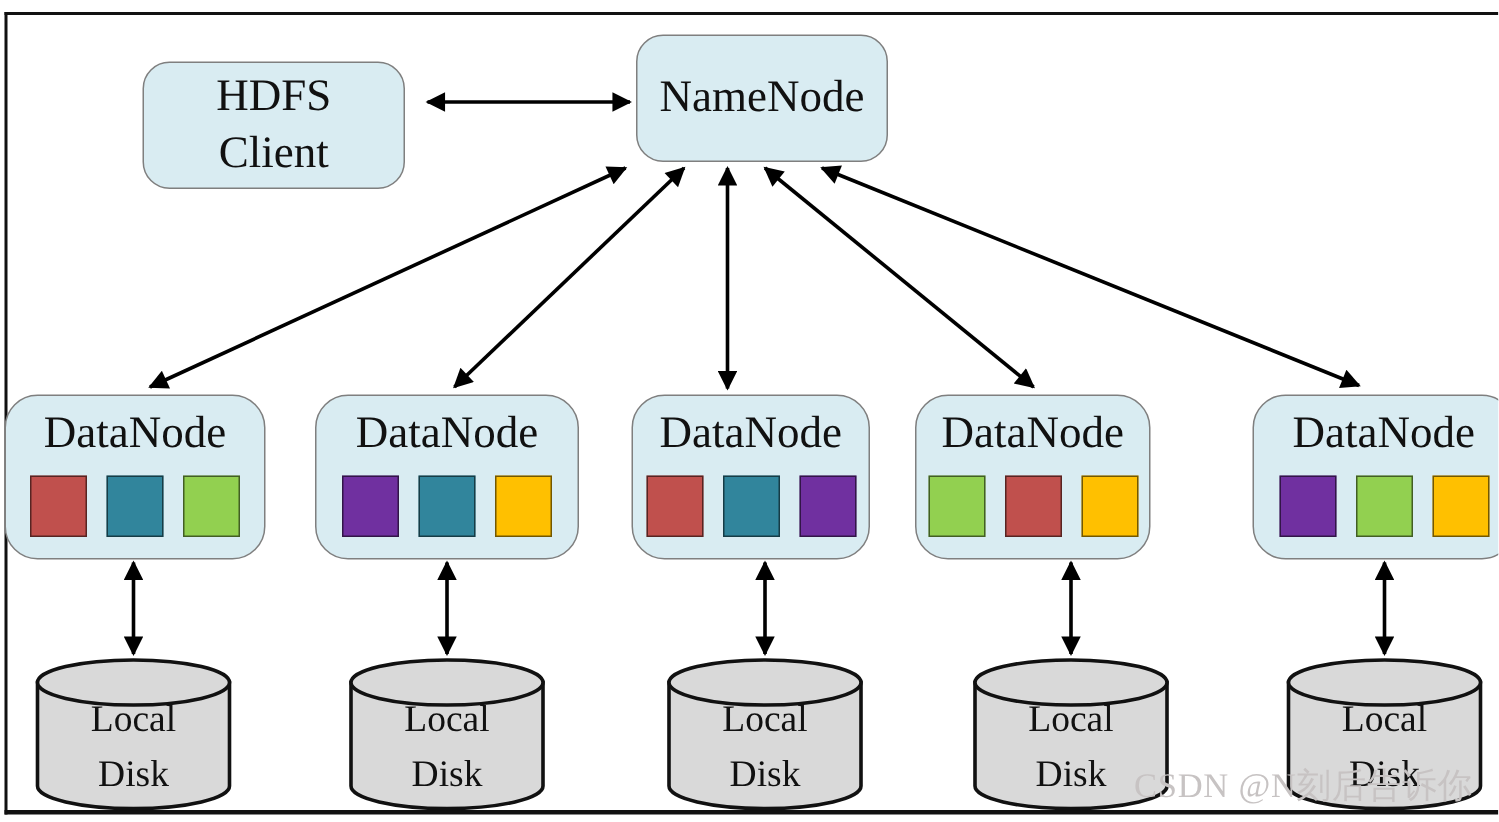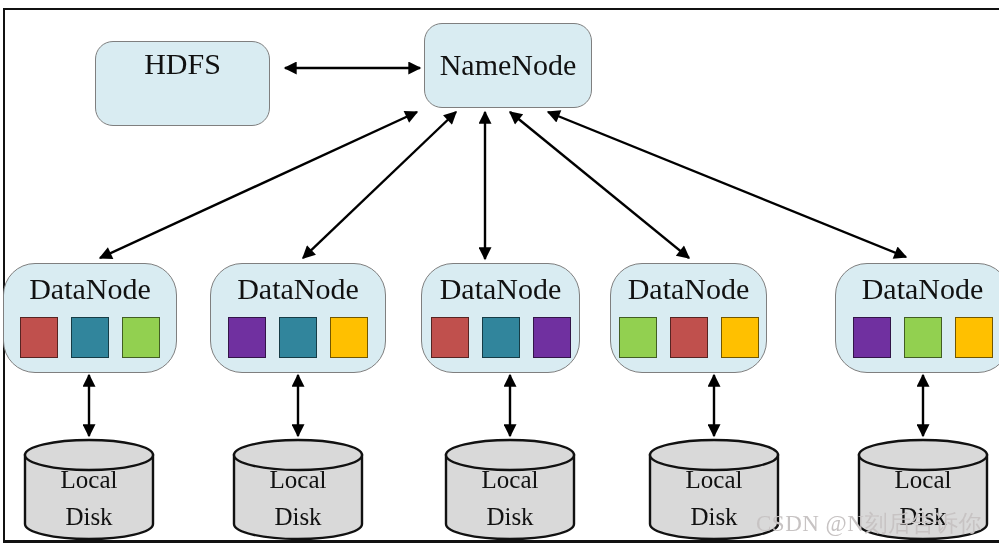--- a/index.html
+++ b/index.html
@@ -15,21 +15,21 @@
   svg.layer{position:absolute;left:0;top:0;}
   .node{
     position:absolute;background:#d9ecf2;border:1.6px solid #7f7f7f;
     box-sizing:border-box;color:#111;text-align:center;
   }
   .topbox{border-radius:18px;}
   .client{left:95px;top:25px;width:175px;height:85px;margin-top:16px;}
   .client .lbl{font-size:30px;line-height:38px;padding-top:3px;}
   .namenode{left:424px;top:23px;width:168px;height:85px;}
   .namenode .lbl{font-size:30px;line-height:82px;}
-  .datanode{top:263px;height:110px;border-radius:32px;}
+  .datanode{top:263px;height:110px;border-radius:22px;}
   .dn1{left:3px;width:174px;}
   .dn2{left:210px;width:176px;}
   .dn3{left:421px;width:159px;}
   .dn4{left:610px;width:157px;}
   .dn5{left:835px;width:175px;}
   .dn-title{font-size:30px;line-height:42px;margin-top:4px;}
   .blocks{display:flex;justify-content:center;gap:13px;margin-top:7px;}
   .block{width:38px;height:41px;border:1px solid rgba(0,0,0,0.55);box-sizing:border-box;}
   .disk-label{
     position:absolute;top:461px;width:128px;text-align:center;
@@ -89,20 +89,21 @@
       <g>
         <path d="M859,455 L859,524 A64,15 0 0 0 987,524 L987,455 Z"></path>
         <ellipse cx="923" cy="455" rx="64" ry="15"></ellipse>
       </g>
     </g>
   </svg>
 
   <div class="node topbox client">
     <div class="lbl">
       <span>HDFS</span><br>
+      <span>Client</span>
     </div>
   </div>
 
   <div class="node topbox namenode">
     <div class="lbl">NameNode</div>
   </div>
 
   <div class="node datanode dn1">
     <div class="dn-title">DataNode</div>
     <div class="blocks">

